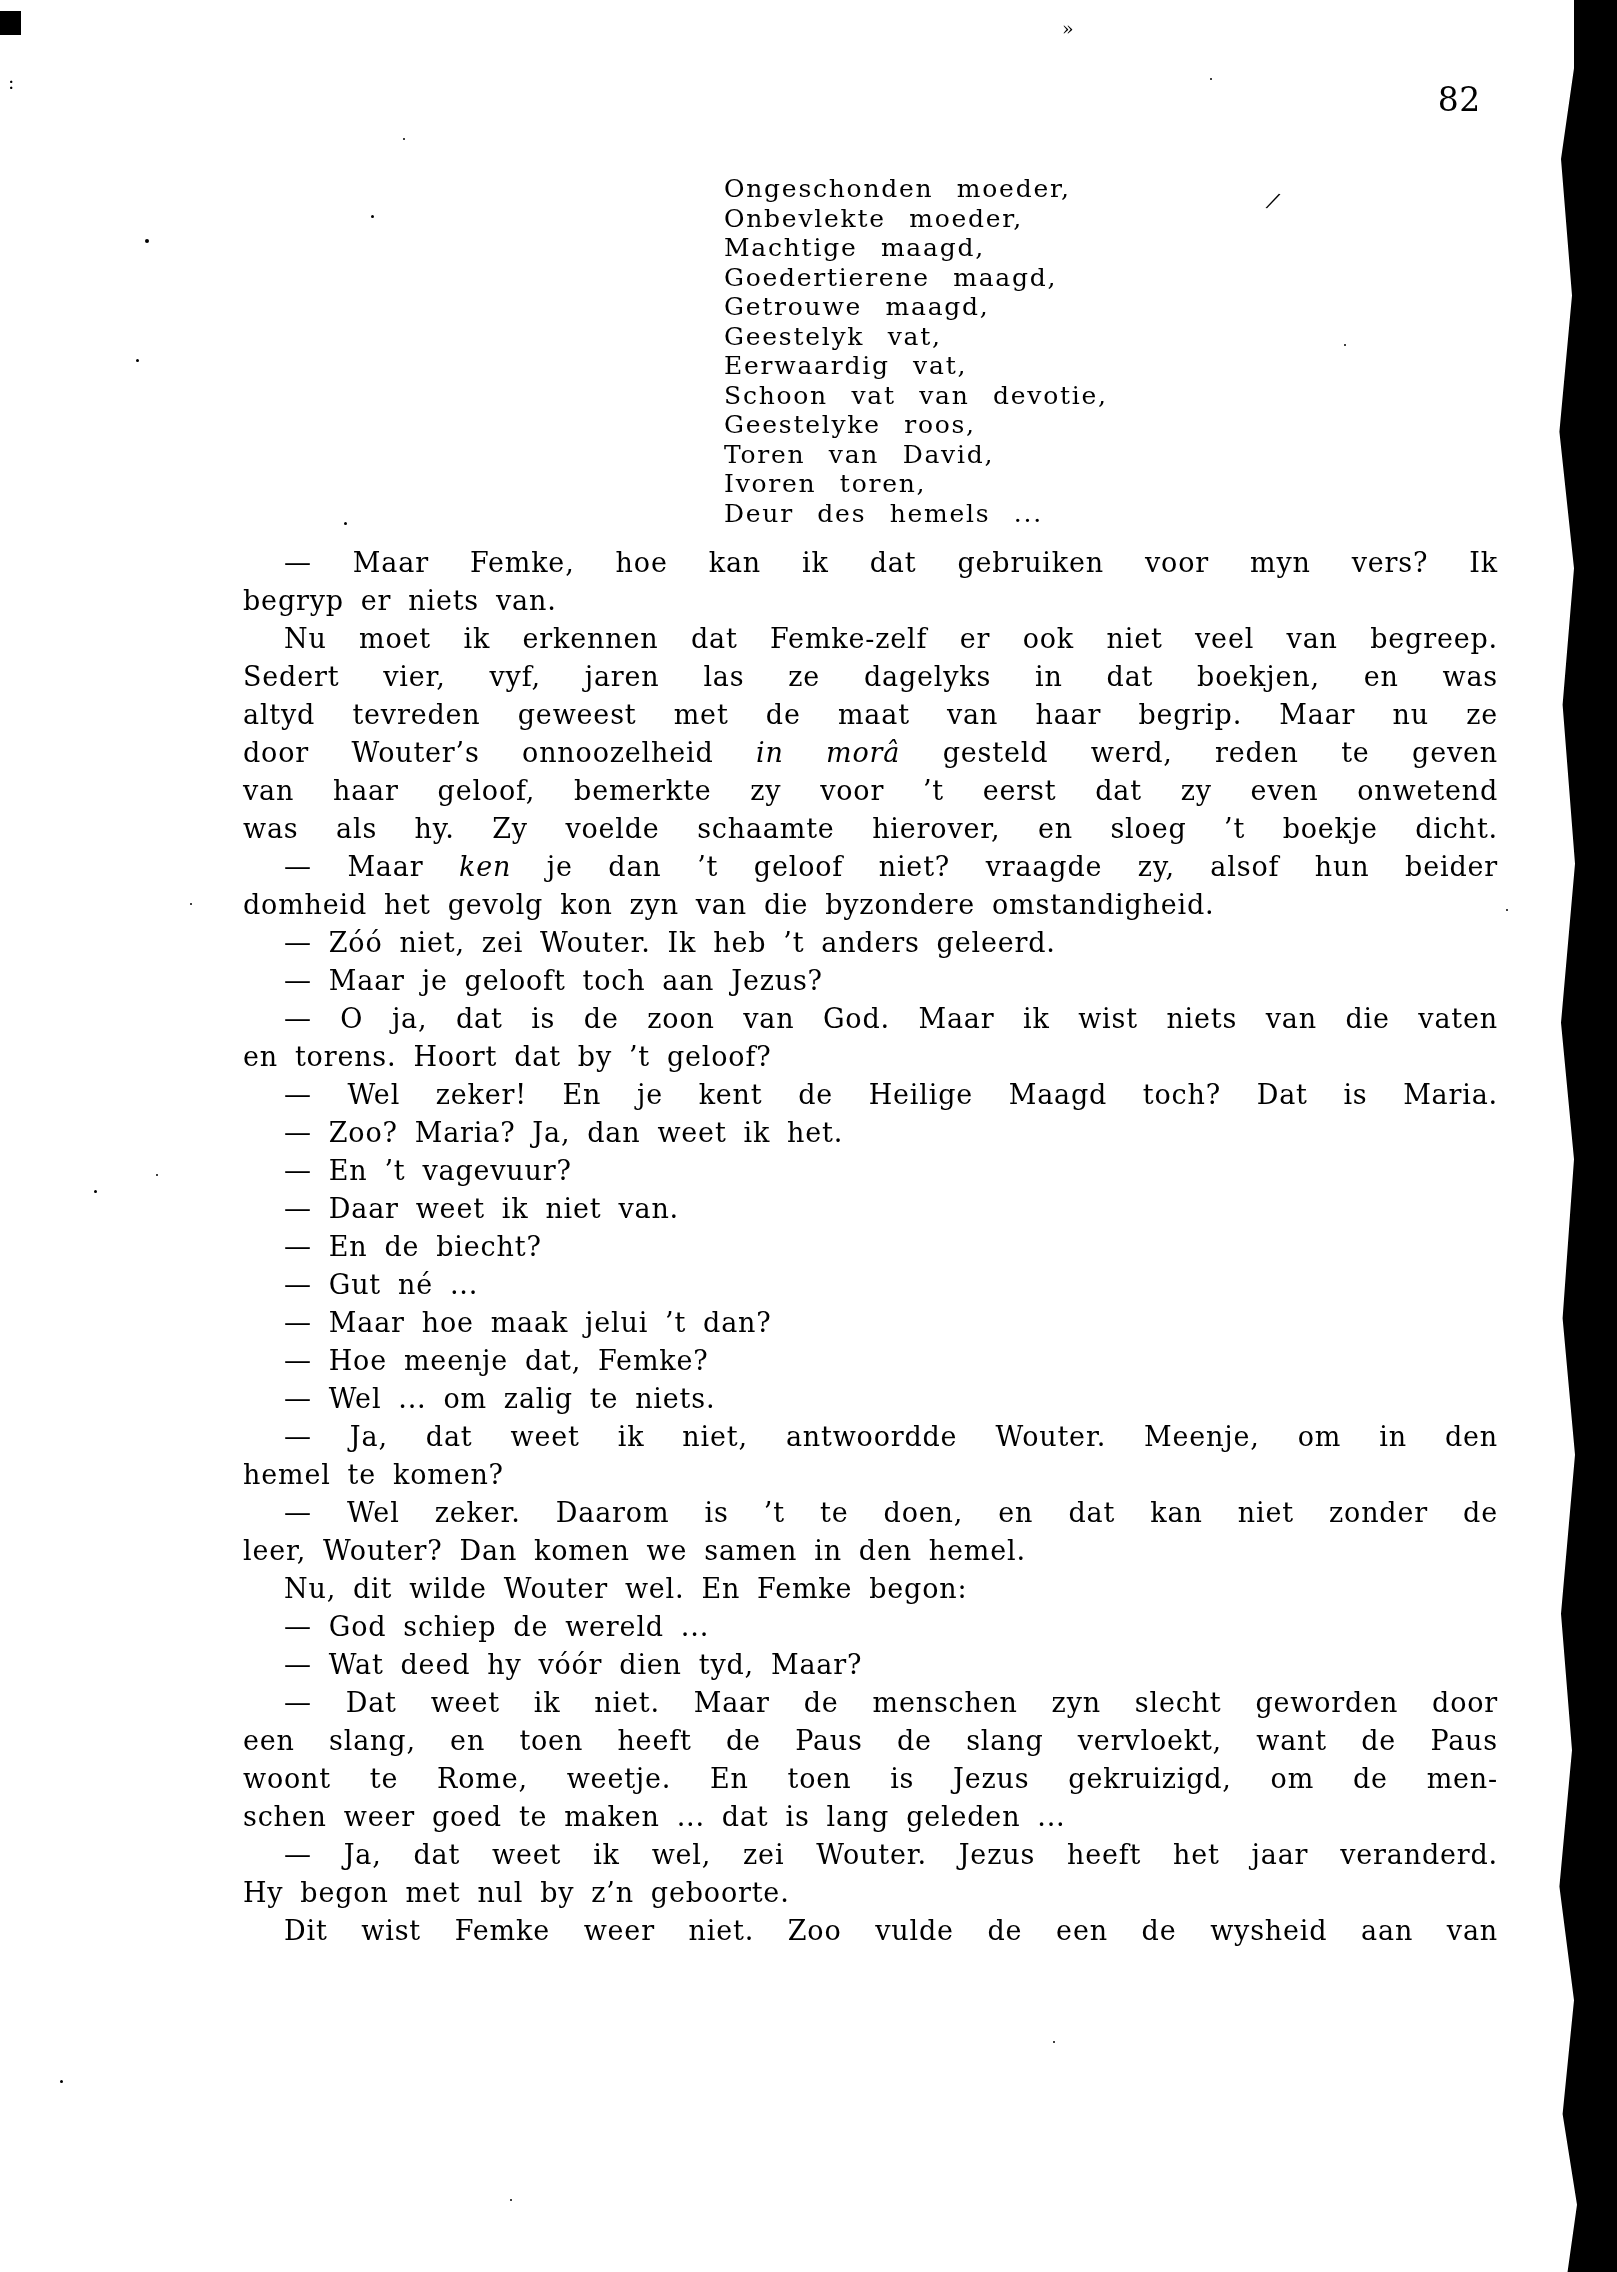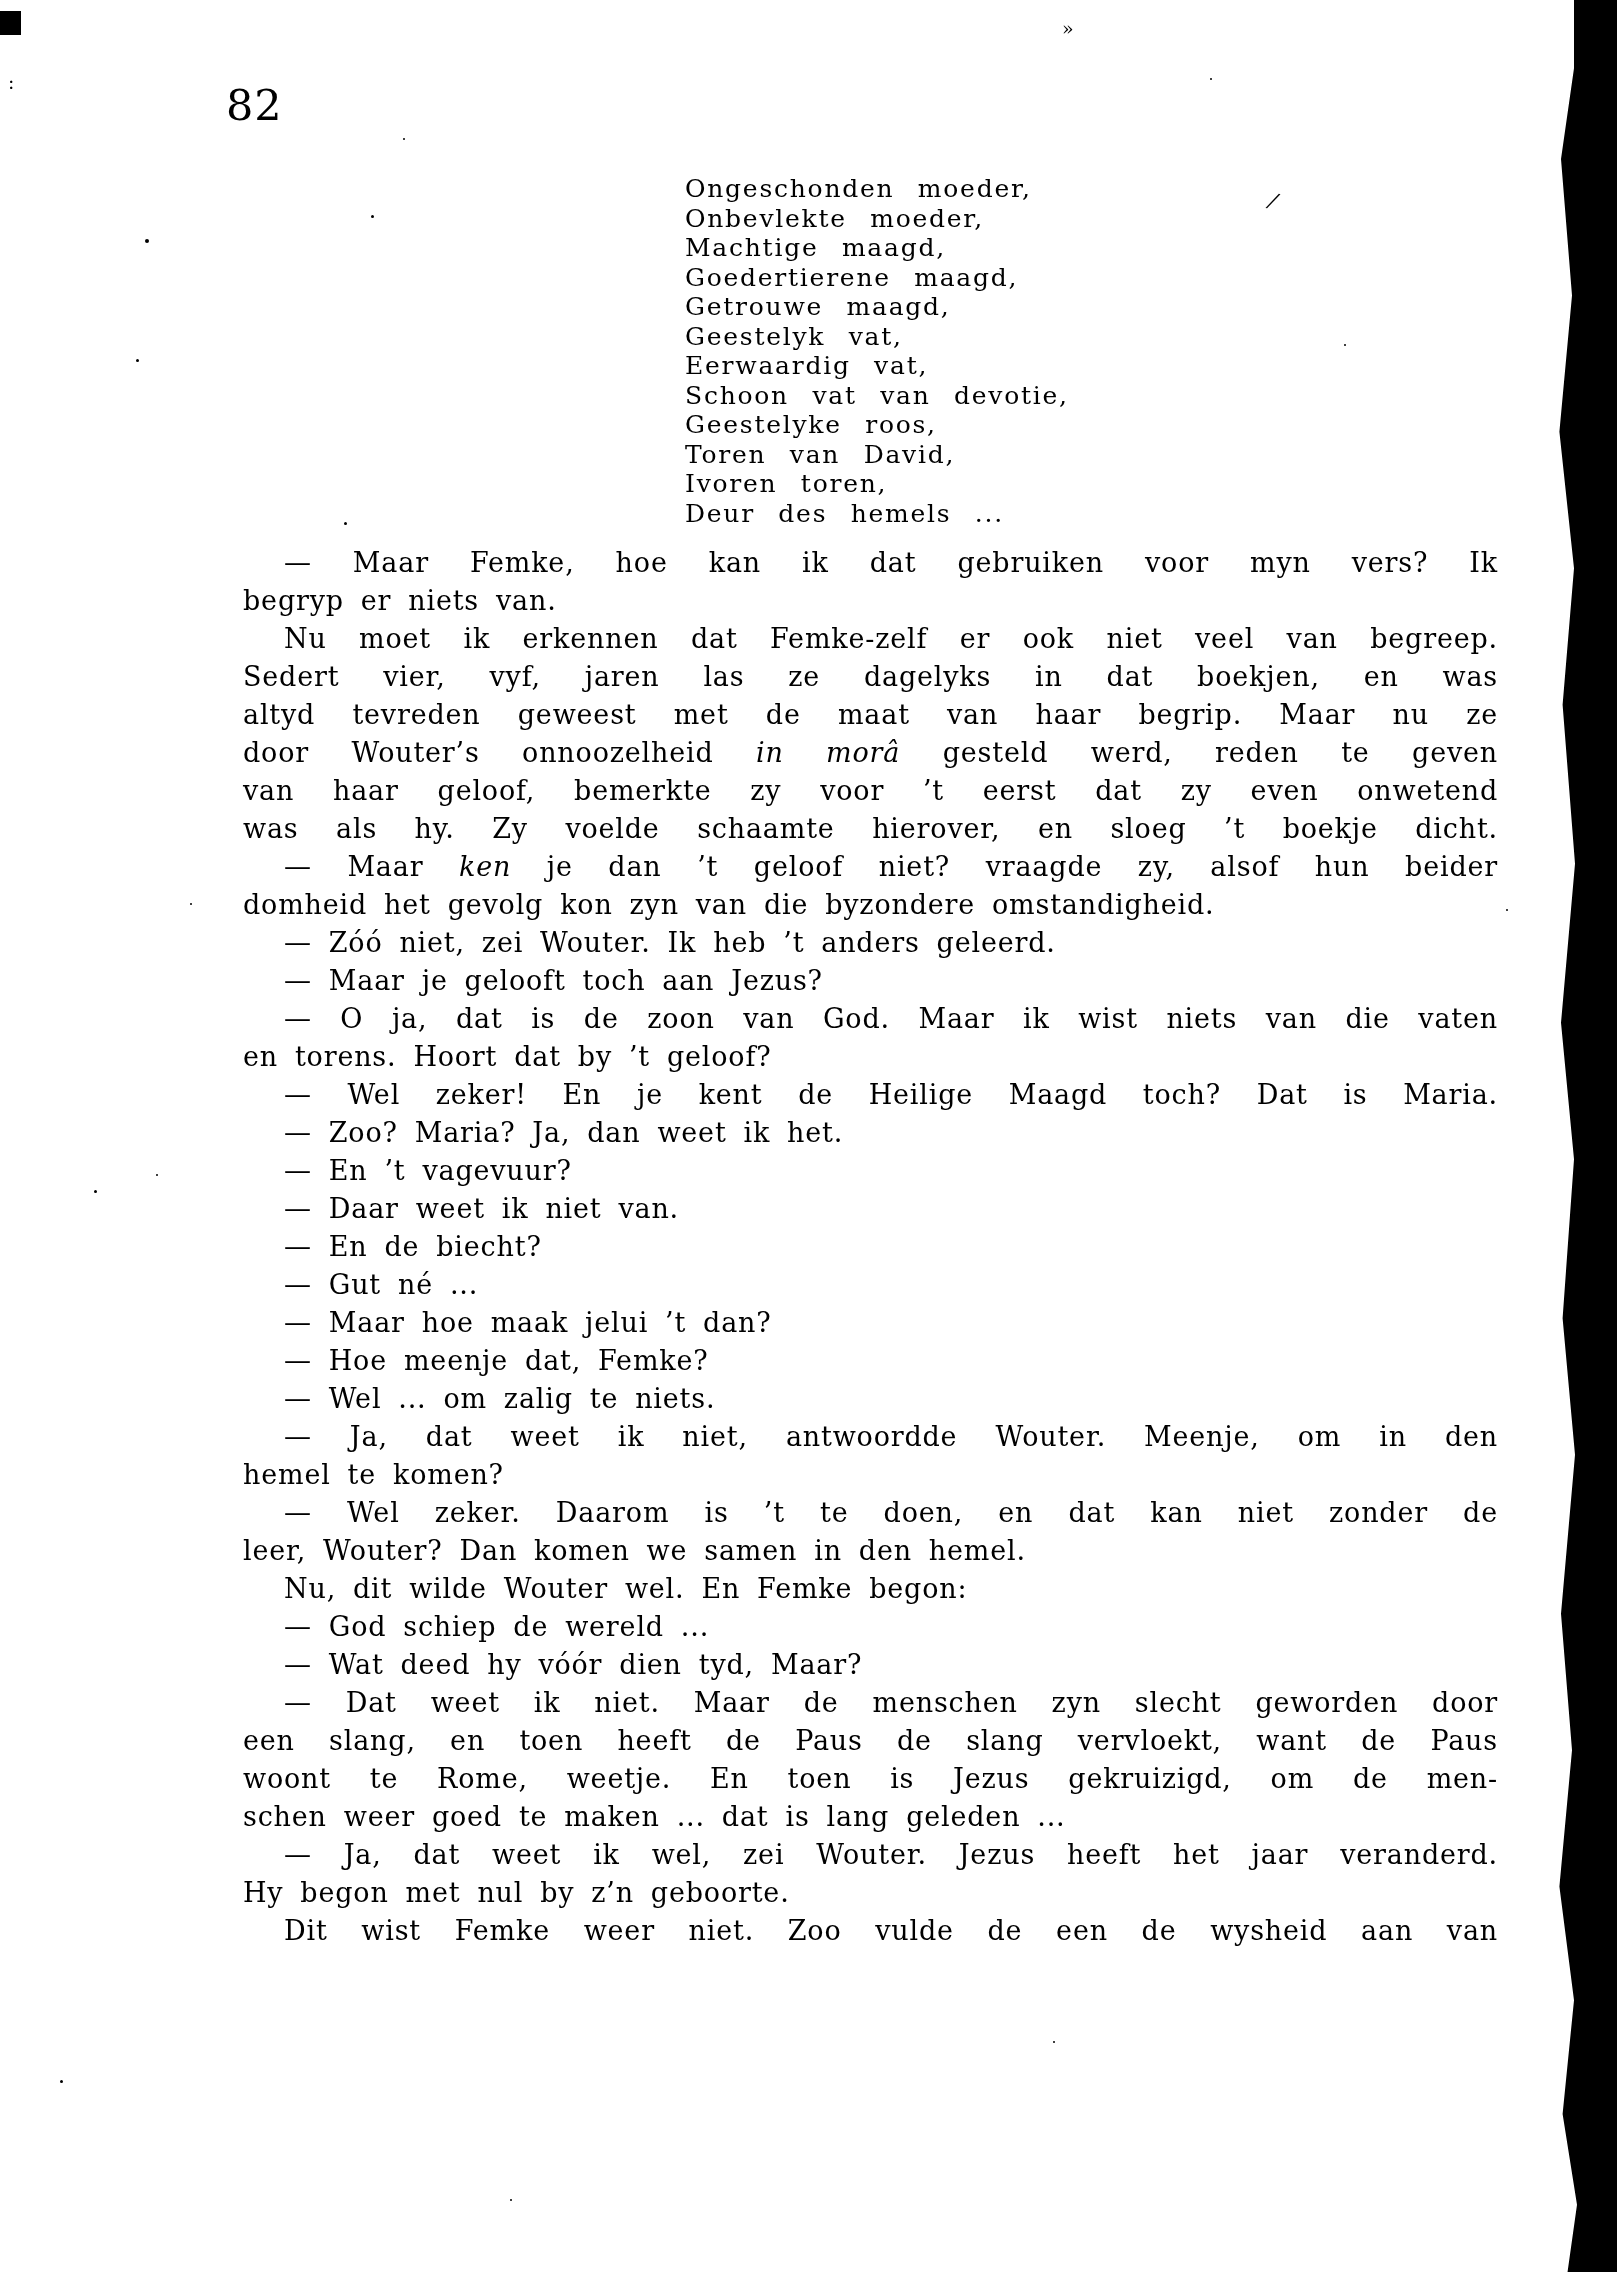--- a/index.html
+++ b/index.html
@@ -6,24 +6,24 @@
   .page {
     position:relative;
     width:1617px; height:2273px;
     background:#ffffff;
     color:#000000;
     font-family:"DejaVu Serif", serif;
     overflow:hidden;
   }
   .pageno {
     position:absolute; top:80px; left:226px; width:1255px;
-    text-align:left; font-size:43px; letter-spacing:0.02em;
+    text-align:right; font-size:33px; letter-spacing:0.02em;
   }
   .litany {
-    position:absolute; left:685px; top:174px;
+    position:absolute; left:724px; top:174px;
     font-size:25px; line-height:29.5px;
     letter-spacing:0.07em; word-spacing:0.55em;
     white-space:nowrap;
   }
   .body-text {
     position:absolute; left:243px; top:544px; width:1255px;
     font-size:27px; line-height:38px;
     letter-spacing:0.03em; word-spacing:0.28em;
   }
   .line { text-align:left; }

